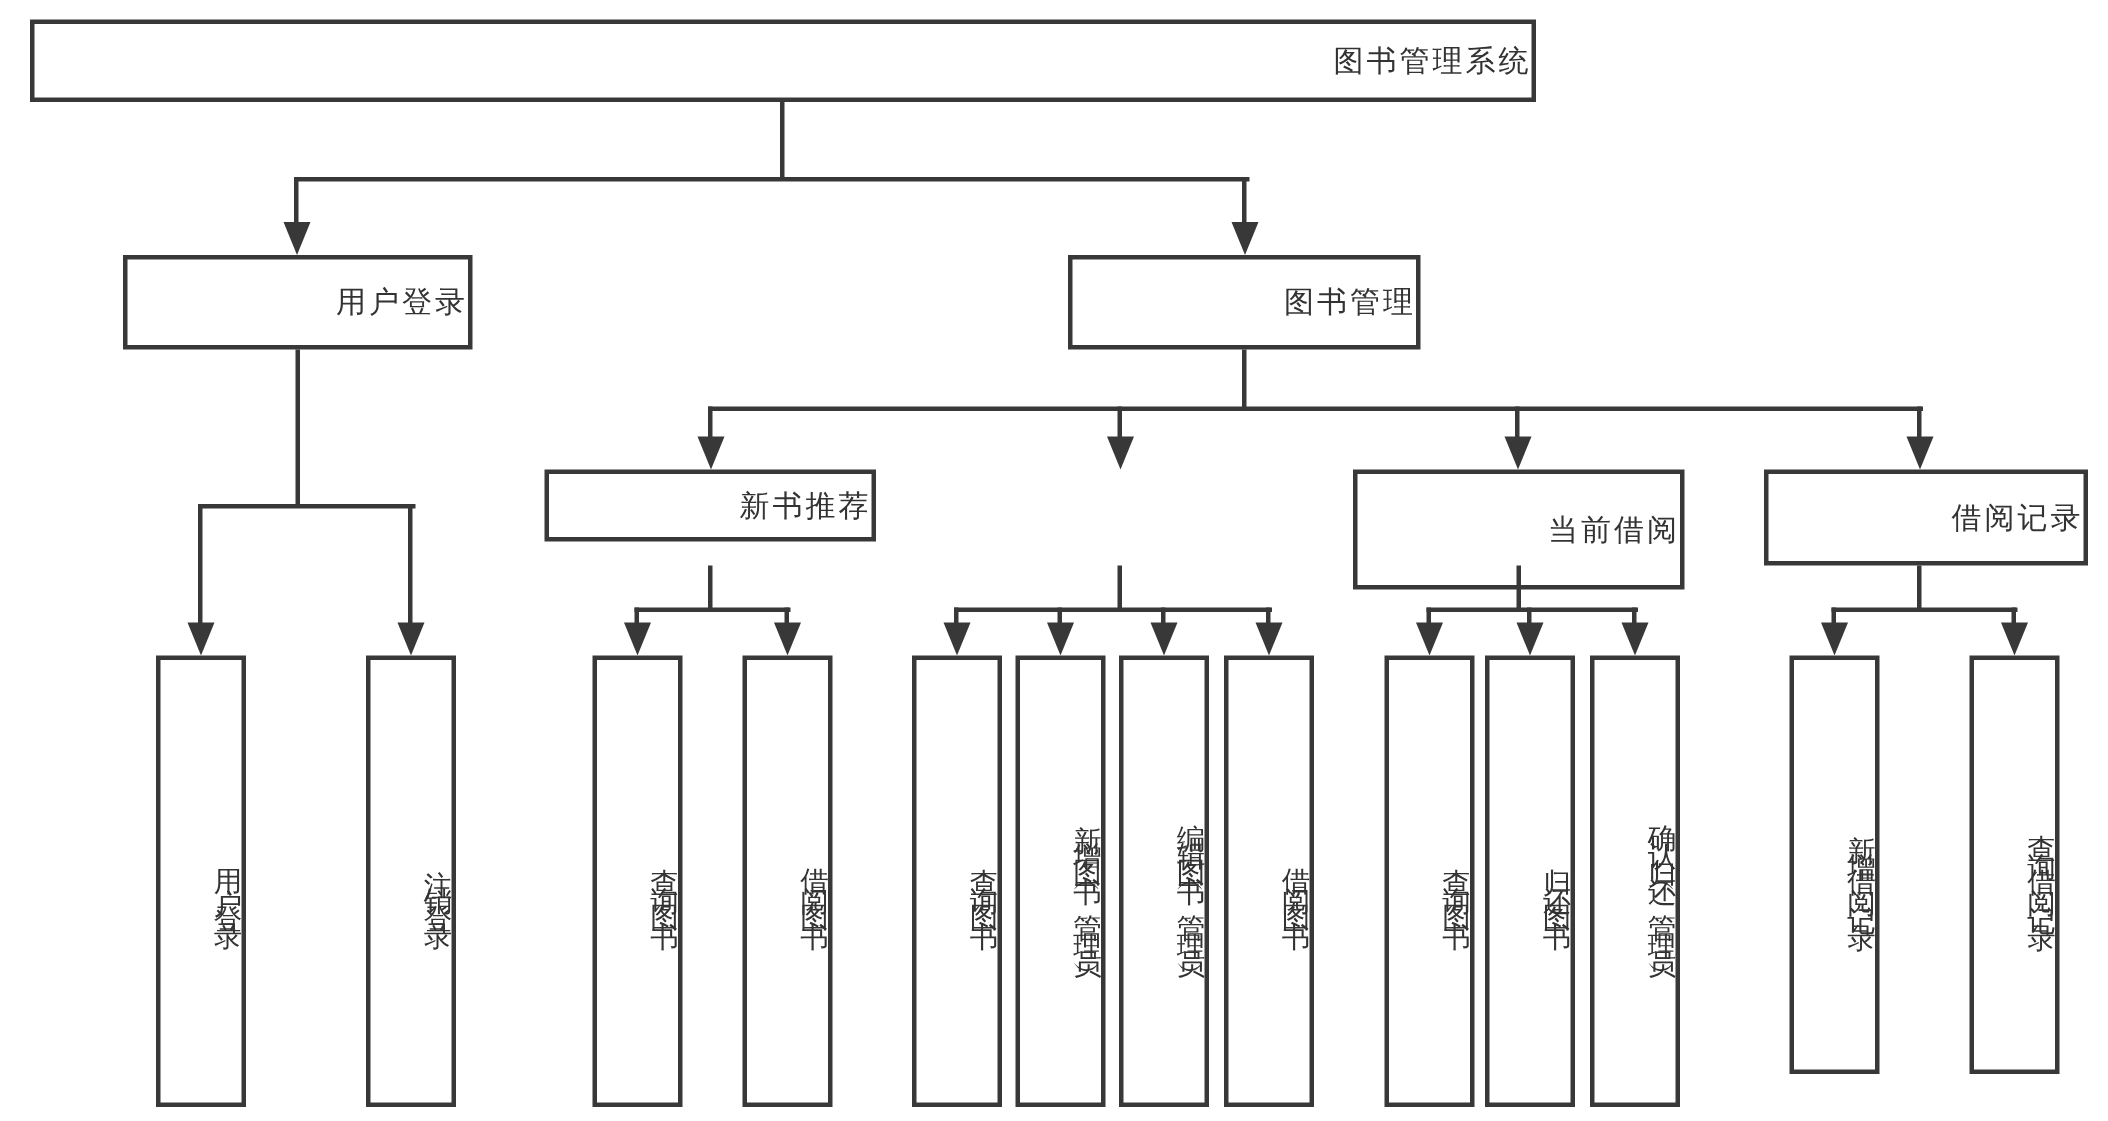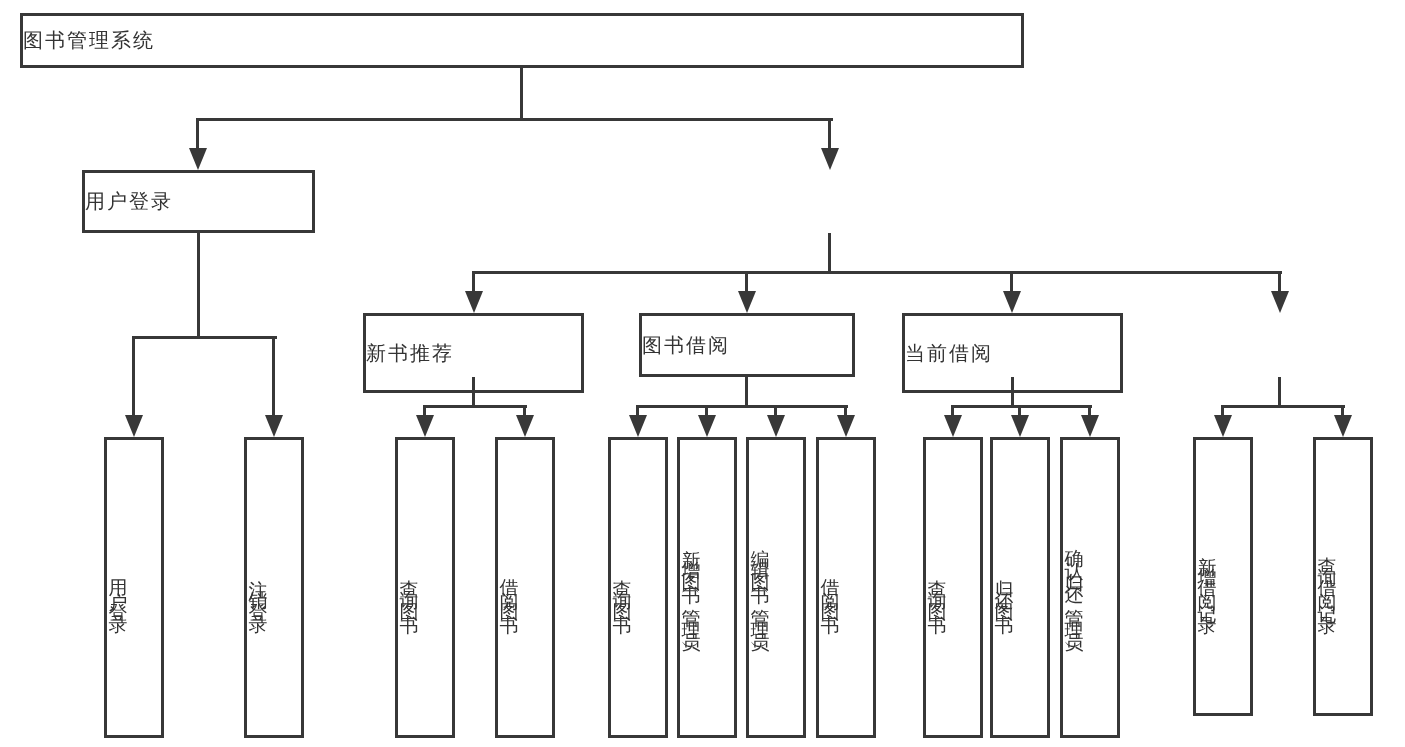--- a/index.html
+++ b/index.html
@@ -9,21 +9,21 @@
     background:#ffffff;
     font-family:"Liberation Sans","DejaVu Sans",sans-serif;
     overflow:hidden;
   }
   
   .box{
     position:absolute;
     box-sizing:border-box;
     background:#ffffff;
     border:3px solid #383838;
-    display:flex;align-items:center;justify-content:flex-start;
+    display:flex;align-items:center;justify-content:flex-end;
     color:#333333;
   }
   .hlabel{
     font-size:20px;letter-spacing:2px;color:#333333;white-space:nowrap;
   }
   .vlabel{
     writing-mode:vertical-rl;
     text-orientation:mixed;
     font-size:19px;
     letter-spacing:12px;
@@ -59,41 +59,44 @@
   </div>
 
   <div class="vline" style="left:520px;top:68px;height:52px;"></div>
   <div class="hline" style="left:197px;top:118px;width:636px;"></div>
   <div class="arr" style="left:189px;top:118px;height:52px;"></div>
   <div class="arr" style="left:821px;top:118px;height:52px;"></div>
 
   <div class="box" style="left:82px;top:170px;width:233px;height:63px;">
     <span class="hlabel">用户登录</span>
   </div>
+  <div class="box" style="left:712px;top:170px;width:235px;height:63px;">
+    <span class="hlabel">图书管理</span>
+  </div>
 
   <div class="vline" style="left:197px;top:233px;height:105px;"></div>
   <div class="hline" style="left:133px;top:336px;width:144px;"></div>
   <div class="arr" style="left:125px;top:336px;height:101px;"></div>
   <div class="arr" style="left:265px;top:336px;height:101px;"></div>
 
   <div class="vline" style="left:828px;top:233px;height:40px;"></div>
   <div class="hline" style="left:472px;top:271px;width:810px;"></div>
   <div class="arr" style="left:465px;top:271px;height:42px;"></div>
   <div class="arr" style="left:738px;top:271px;height:42px;"></div>
   <div class="arr" style="left:1003px;top:271px;height:42px;"></div>
   <div class="arr" style="left:1271px;top:271px;height:42px;"></div>
 
-  <div class="box" style="left:363px;top:313px;width:221px;height:80px;">
+  <div class="box" style="left:363px;top:313px;width:221px;height:48px;">
     <span class="hlabel">新书推荐</span>
-  </div>
-  <div class="box" style="left:639px;top:313px;width:216px;height:64px;">
-    <span class="hlabel">图书借阅</span>
   </div>
   <div class="box" style="left:902px;top:313px;width:221px;height:80px;">
     <span class="hlabel">当前借阅</span>
+  </div>
+  <div class="box" style="left:1176px;top:313px;width:216px;height:64px;">
+    <span class="hlabel">借阅记录</span>
   </div>
 
   <div class="vline" style="left:472px;top:377px;height:30px;"></div>
   <div class="hline" style="left:423px;top:405px;width:104px;"></div>
   <div class="arr" style="left:416px;top:405px;height:32px;"></div>
   <div class="arr" style="left:516px;top:405px;height:32px;"></div>
 
   <div class="vline" style="left:745px;top:377px;height:30px;"></div>
   <div class="hline" style="left:636px;top:405px;width:212px;"></div>
   <div class="arr" style="left:629px;top:405px;height:32px;"></div>

